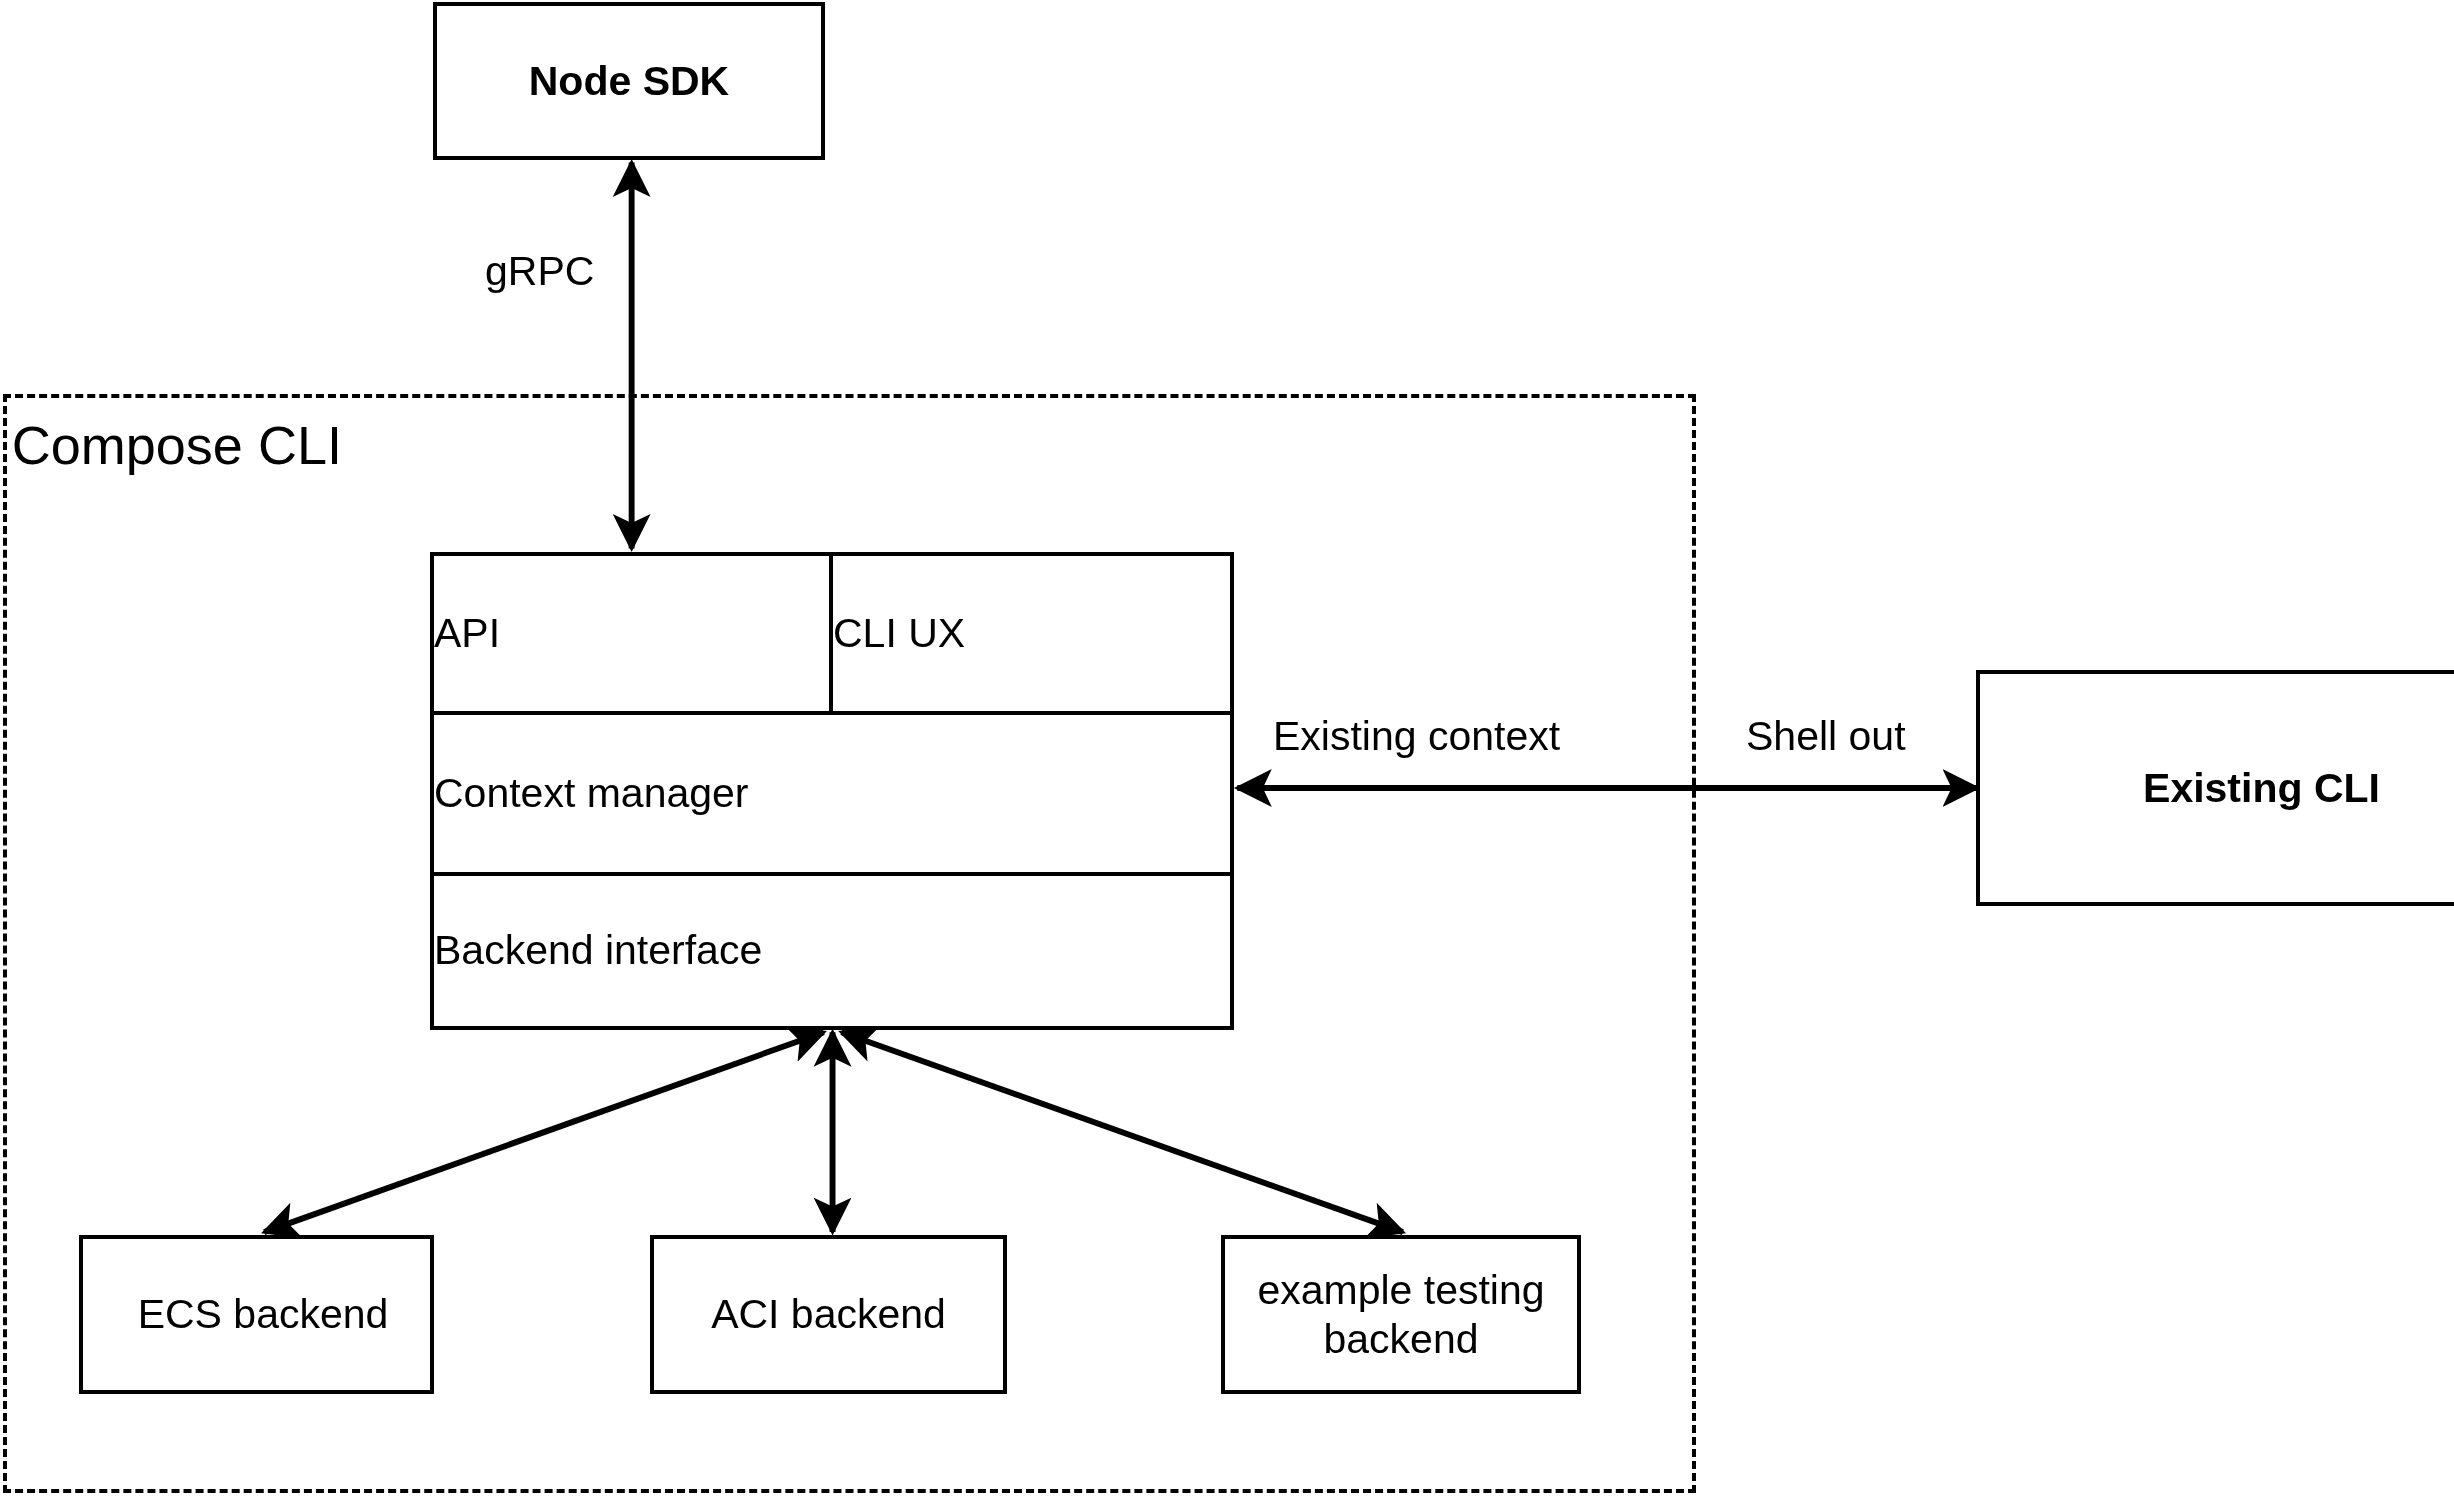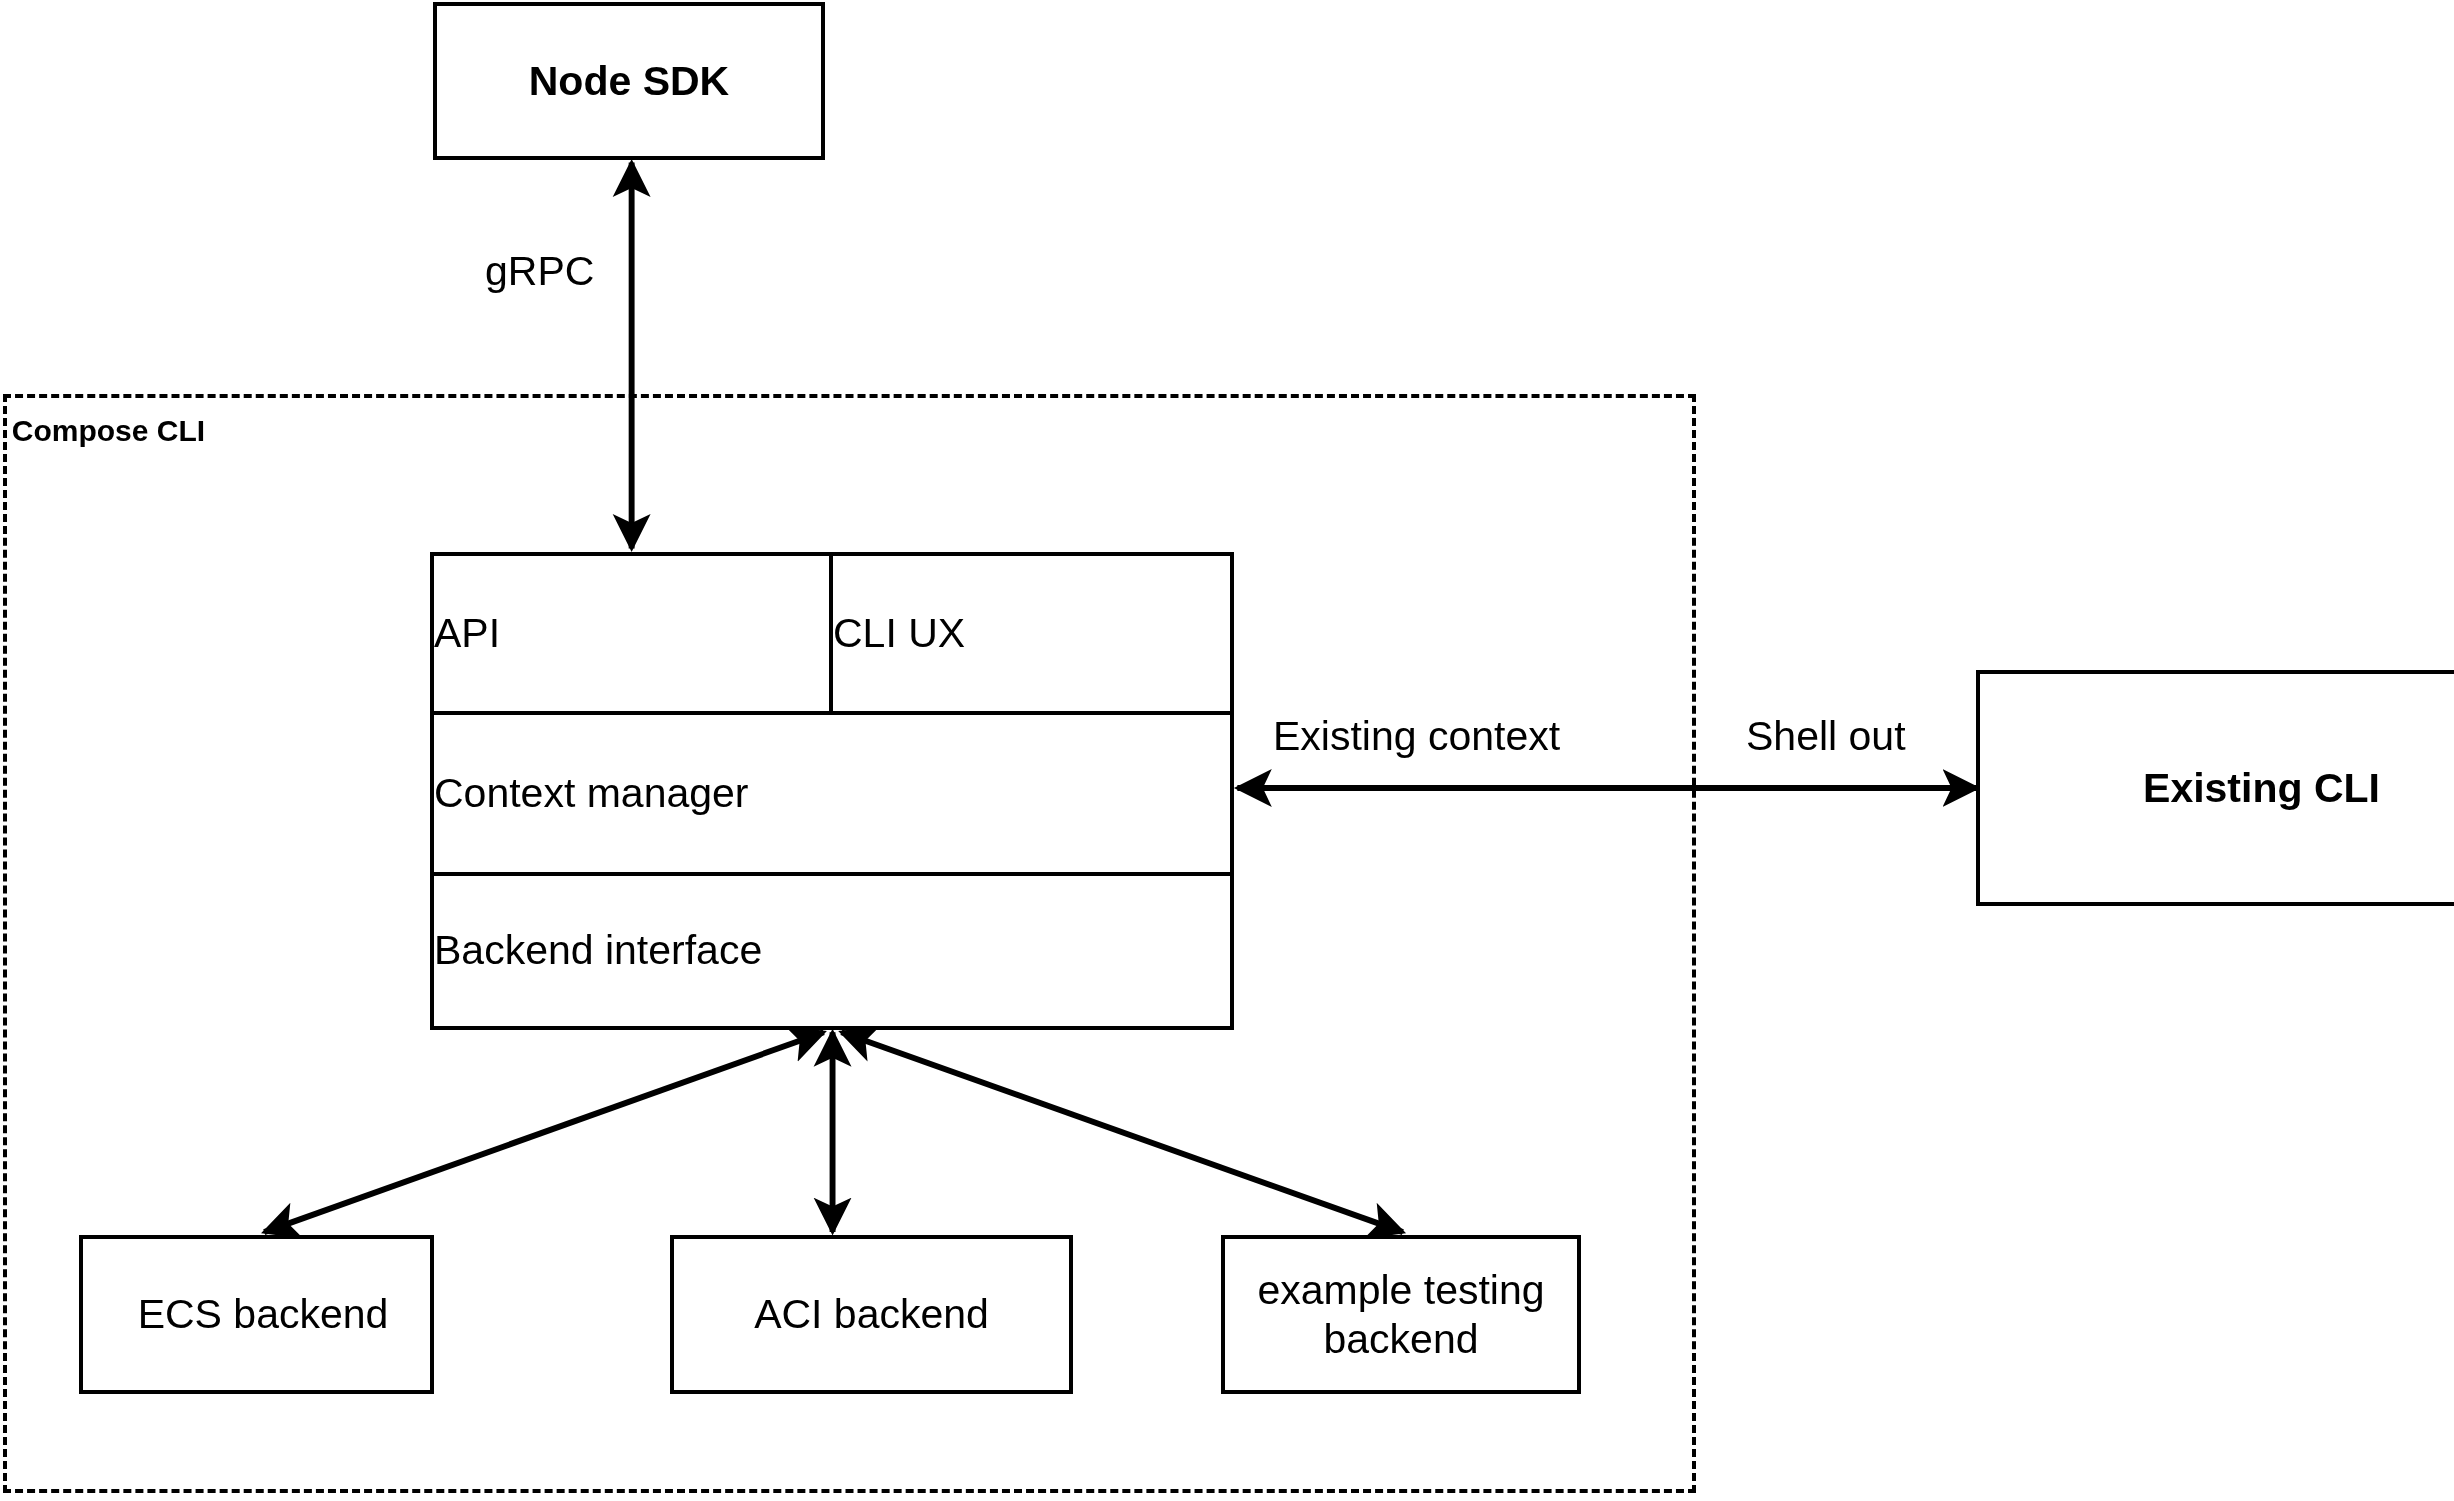--- a/index.html
+++ b/index.html
@@ -39,22 +39,22 @@
   
   #compose-cli-group {
     position: absolute;
     box-sizing: border-box;
     border: 4.9px dashed #000000;
     background: transparent;
     z-index: 1;
   }
   #compose-cli-label {
     position: absolute;
-    font-size: 30px;
-    font-weight: 700;
+    font-size: 54px;
+    font-weight: 400;
     white-space: nowrap;
     z-index: 6;
   }
 
   
   #core-stack {
     position: absolute;
     box-sizing: border-box;
     border: 4.9px solid #000000;
     background: #ffffff;
@@ -165,21 +165,21 @@
   <div class="edge-label" style="left:1746px; top:713px;">Shell out</div>
 
   <div class="node-box bold" style="left:1976px; top:670px; width:523px; height:236px;padding-left:48px;">
     <span>Existing CLI</span>
   </div>
 
   <div class="node-box" style="left:79px; top:1235px; width:355px; height:159px;padding-left:13px;">
     <span>ECS backend</span>
   </div>
 
-  <div class="node-box" style="left:670px; top:1235px; width:403px; height:159px;">
+  <div class="node-box" style="left:650px; top:1235px; width:357px; height:159px;">
     <span>ACI backend</span>
   </div>
 
   <div class="node-box" style="left:1221px; top:1235px; width:360px; height:159px; padding:0 13.8px;">
     <span>example testing backend</span>
   </div>
 
 </div>
 
 

